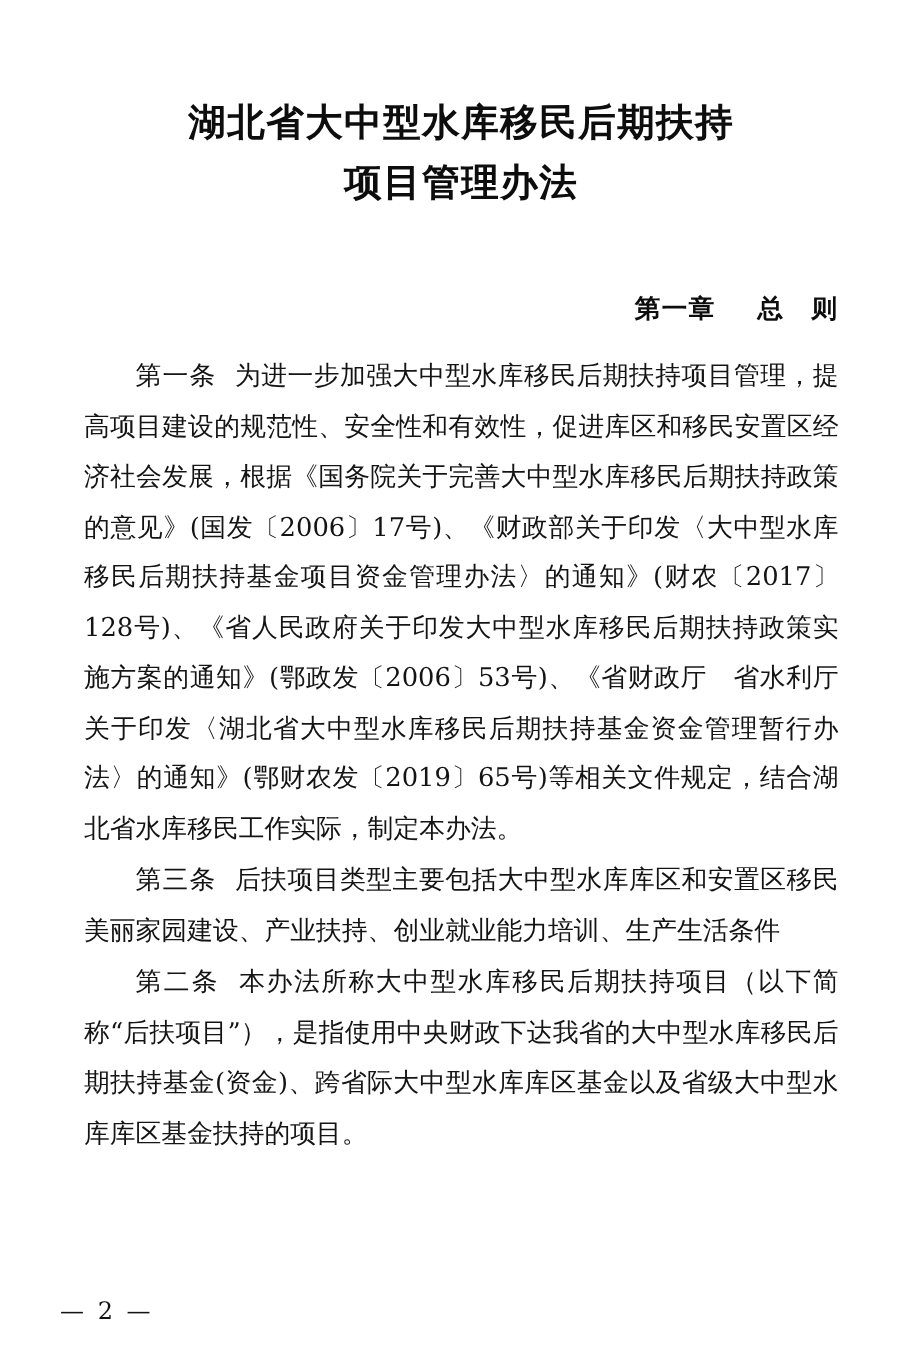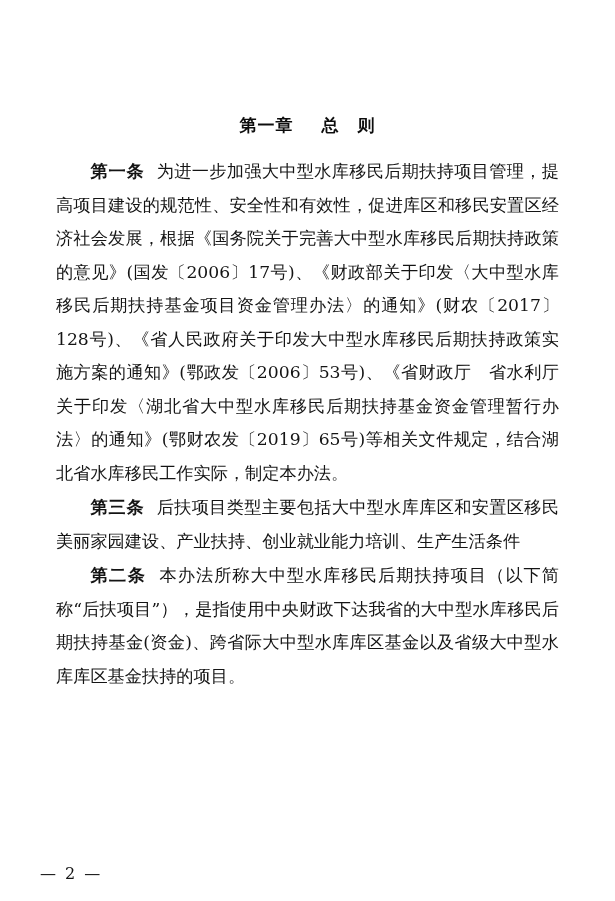--- a/index.html
+++ b/index.html
@@ -27,21 +27,21 @@
     font-size: 25px;
     line-height: 40px;
     letter-spacing: 1px;
     color: #0d0d0d;
     margin: 0;
   }
   .doc-title .line {
     display: block;
   }
   .chapter-heading {
-    text-align: center;
+    text-align: right;
     font-weight: bold;
     font-size: 17px;
     letter-spacing: 1px;
     margin: 52px 0 18px 0;
     color: #0d0d0d;
   }
   .chapter-heading .gap {
     display: inline-block;
     width: 14px;
   }
@@ -51,21 +51,21 @@
     text-align: justify;
     text-justify: inter-ideograph;
     margin: 0 0 0 0;
     text-indent: 2em;
     color: #141414;
   }
   .para + .para {
     margin-top: 1px;
   }
   .para .art {
-    font-weight: bold;
+    font-weight: normal;
     letter-spacing: 0.5px;
   }
   .para .art-gap {
     display: inline-block;
     width: 12px;
   }
   .footer {
     position: absolute;
     left: 0;
     right: 0;
@@ -75,20 +75,24 @@
     font-size: 16px;
     letter-spacing: 2px;
     color: #141414;
   }
 </style>
 </head>
 <body>
 
 <div class="page">
 
+  <h1 class="doc-title">
+    <span class="line">湖北省大中型水库移民后期扶持</span>
+    <span class="line">项目管理办法</span>
+  </h1>
 
   <div class="chapter-heading">
     <span>第一章</span>
     <span class="gap"></span>
     <span>总　则</span>
   </div>
 
   <p class="para">
     <span class="art">第一条</span><span class="art-gap"></span><span>为进一步加强大中型水库移民后期扶持项目管理，提高项目建设的规范性、安全性和有效性，促进库区和移民安置区经济社会发展，根据《国务院关于完善大中型水库移民后期扶持政策的意见》(国发〔2006〕17号)、《财政部关于印发〈大中型水库移民后期扶持基金项目资金管理办法〉的通知》(财农〔2017〕128号)、《省人民政府关于印发大中型水库移民后期扶持政策实施方案的通知》(鄂政发〔2006〕53号)、《省财政厅　省水利厅关于印发〈湖北省大中型水库移民后期扶持基金资金管理暂行办法〉的通知》(鄂财农发〔2019〕65号)等相关文件规定，结合湖北省水库移民工作实际，制定本办法。</span>
   </p>

